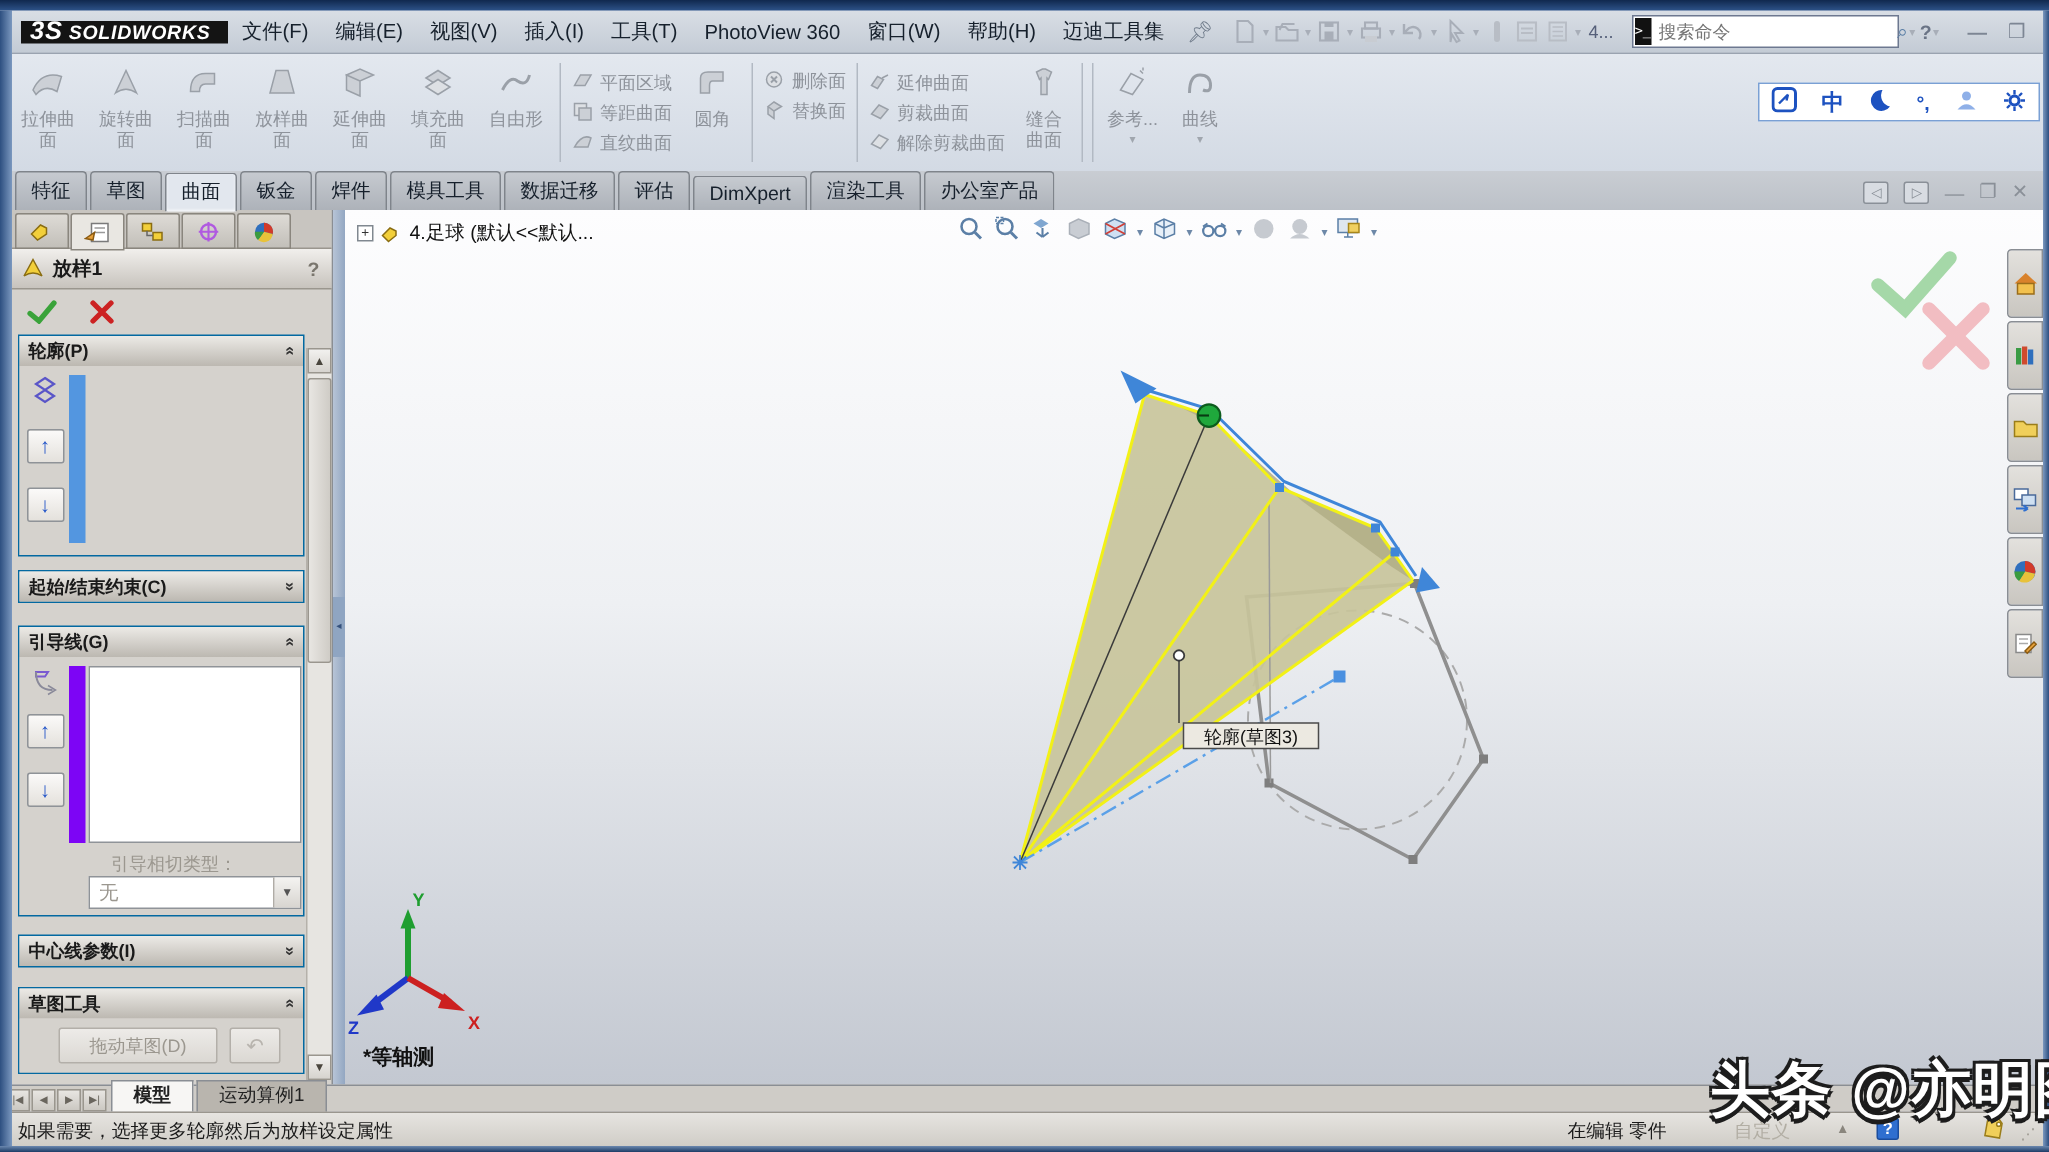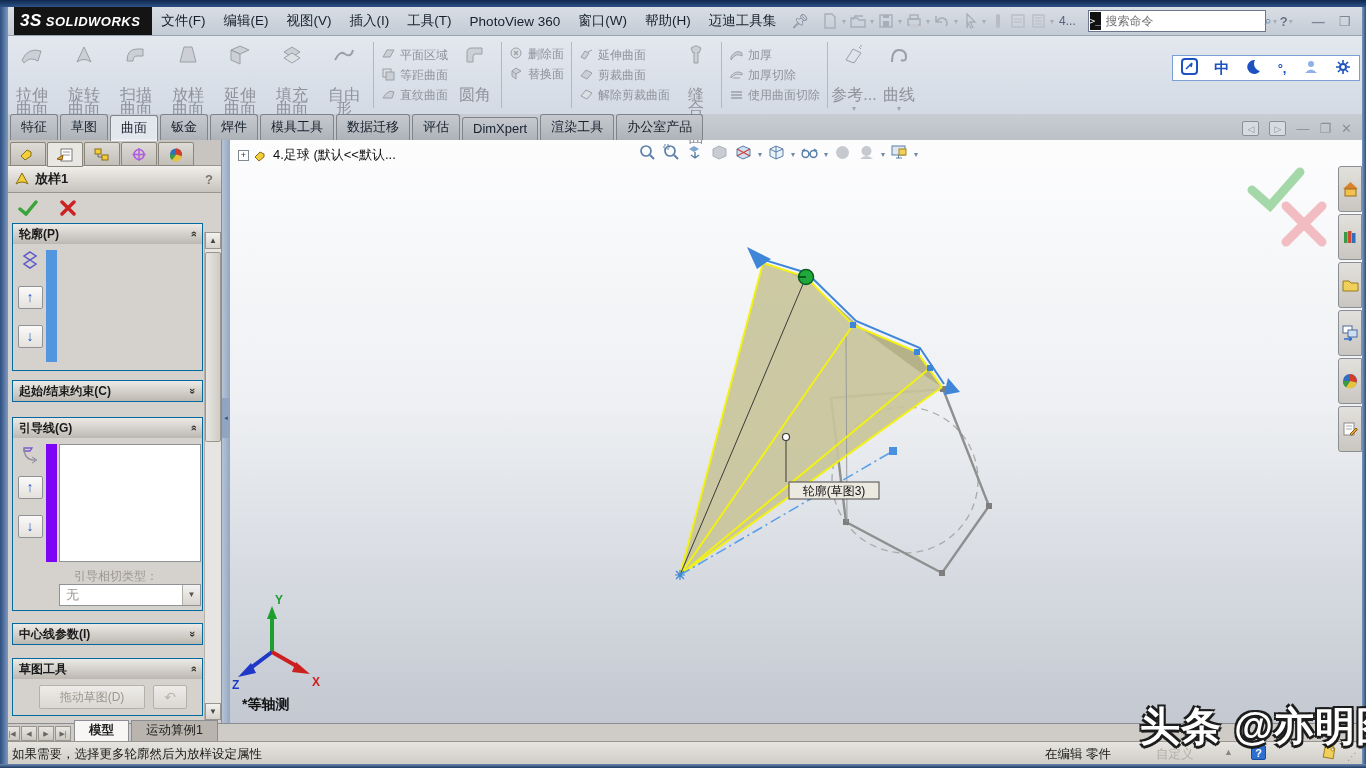--- a/index.html
+++ b/index.html
@@ -8,41 +8,41 @@
 
   
   .frame-top    { position:absolute; left:0; top:0; width:1366px; height:7px; background:linear-gradient(#10284e,#2d5288); z-index:90; }
   .frame-left   { position:absolute; left:0; top:7px; width:8px; bottom:0; background:linear-gradient(90deg,#2d4f80,#7b98bf); z-index:60; }
   .frame-right  { position:absolute; right:0; top:7px; width:4px; bottom:0; background:linear-gradient(90deg,#7b98bf,#2d4f80); z-index:60; }
   .frame-bottom { position:absolute; left:0; bottom:0; width:1366px; height:4px; background:linear-gradient(#6b88af,#1d3c66); z-index:95; }
 
   
   .titlebar { position:absolute; left:0; top:7px; width:1366px; height:29px; background:linear-gradient(#d9dee5,#c3cbd5); border-bottom:1px solid #9aa3b0; display:flex; align-items:center; z-index:50; }
   .logo-red { width:4px; height:26px; background:#c02418; margin-left:14px; }
-  .logo { height:28px; background:#141414; color:#fff; display:flex; align-items:center; padding:0 12px 0 6px; font-style:italic; font-weight:bold; letter-spacing:.5px; font-size:13px; }
+  .logo { height:15px; background:#141414; color:#fff; display:flex; align-items:center; padding:0 12px 0 6px; font-style:italic; font-weight:bold; letter-spacing:.5px; font-size:13px; }
   .logo .dps { font-size:17px; margin-right:4px; font-style:italic; }
   .menu-item { padding:4px 9px; font-size:13.5px; color:#16202c; cursor:default; white-space:nowrap; }
   .pin-ico { margin:0 6px; color:#6f7b8a; font-size:14px; }
   .qat { display:flex; align-items:center; gap:2px; margin-left:6px; }
   .qico { width:18px; height:18px; display:inline-block; }
   .qico svg { width:18px; height:18px; }
   .qcaret { font-size:8px; color:#a8aeb8; margin:0 1px; }
   .doc-short { color:#5a6troke270; font-size:12px; color:#56607a; margin:0 4px; }
   .searchbox { display:flex; align-items:center; width:178px; height:22px; background:#fff; border:1px solid #6d7documentElement890; border:1px solid #6d7890; margin-left:8px; }
   .search-term-ico { width:18px; height:18px; background:#111; color:#fff; font-family:"DejaVu Sans Mono",monospace; font-size:9px; display:flex; align-items:center; justify-content:center; margin:1px; }
   .search-input { border:none; outline:none; flex:1; font-size:12px; color:#8a8f98; padding:0 4px; background:transparent; font-family:Liberation Sans, sans-serif; }
   .mag { color:#5b7fa6; font-size:13px; }
   .help-grp { display:flex; align-items:center; margin-left:14px; color:#6a7486; font-weight:bold; }
   .winbtns { display:flex; align-items:center; gap:14px; margin:0 14px 0 18px; color:#7d8694; font-weight:bold; font-size:13px; }
 
   
   .ribbon { position:absolute; left:4px; top:36px; width:1358px; height:78px; background:linear-gradient(#e3e8ef,#d3dae4); display:flex; align-items:stretch; padding:2px 2px; z-index:40; }
   .rsep { width:1px; background:#b2b9c3; margin:4px 3px; }
   .rlarge { width:52px; display:flex; flex-direction:column; align-items:center; justify-content:flex-start; padding-top:6px; }
-  .rlabel { color:#8e939b; font-size:16px; line-height:14px; text-align:center; width:46px; word-break:break-all; margin-top:19px; }
+  .rlabel { color:#8e939b; font-size:12px; line-height:14px; text-align:center; width:46px; word-break:break-all; margin-top:3px; }
   .rsmallcol { display:flex; flex-direction:column; justify-content:center; gap:3px; padding:0 4px; }
   .rsmall { display:flex; align-items:center; gap:4px; color:#8e939b; font-size:12px; white-space:nowrap; }
   .ricon-l svg { width:26px; height:22px; }
   .ricon-s svg { width:15px; height:14px; }
   .rcaret { color:#a0a6ae; font-size:8px; margin-top:2px; }
 
   
   .imebar { position:absolute; left:1172px; top:55px; width:188px; height:26px; background:#fff; border:1px solid #7aa0d4; display:flex; align-items:center; justify-content:space-around; z-index:55; }
   .ime-mode { color:#1d52c0; font-weight:bold; font-size:15px; }
   .ime-ico { color:#1d52c0; font-size:13px; }
@@ -307,41 +307,20 @@
         <span>解除剪裁曲面</span>
       </div>
   </div>
   <div class="rlarge" style="width:44px">
       <span class="ricon-l"><svg viewBox="0 0 26 22">
           <path d="M8 4 L12 2 L14 2 L18 4 L16 9 L15 8 L15 19 L11 19 L11 8 L10 9 Z" fill="#ccd0d6" stroke="#9aa0a8"></path>
         </svg></span>
       <span class="rlabel" style="width:30px">缝合曲面</span>
     </div>
   <div class="rsep"></div>
-  <div class="rsmallcol">
-    <div class="rsmall">
-        <span class="ricon-s"><svg viewBox="0 0 15 14">
-            <path d="M2 10 Q7 2 13 6 L13 9 Q7 5 2 13 Z" fill="#ccd0d6" stroke="#9aa0a8"></path>
-          </svg></span>
-        <span>加厚</span>
-      </div>
-    <div class="rsmall">
-        <span class="ricon-s"><svg viewBox="0 0 15 14">
-            <path d="M2 9 Q7 3 13 6 L13 8 Q7 5 2 11 Z" fill="#dde0e4" stroke="#9aa0a8"></path>
-            <path d="M4 11 l7 0" stroke="#9aa0a8"></path>
-          </svg></span>
-        <span>加厚切除</span>
-      </div>
-    <div class="rsmall">
-        <span class="ricon-s"><svg viewBox="0 0 15 14">
-            <path d="M2 5 h11 M2 8 h11 M2 11 h11" stroke="#9aa0a8" stroke-width="1.5"></path>
-          </svg></span>
-        <span>使用曲面切除</span>
-      </div>
-  </div>
   <div class="rsep"></div>
   <div class="rlarge" style="width:46px">
       <span class="ricon-l"><svg viewBox="0 0 26 22">
           <path d="M5 16 L12 5 L20 9 L13 19 Z" fill="none" stroke="#9aa0a8"></path>
           <path d="M18 3 l2 2 M20 1 l0 2" stroke="#9aa0a8"></path>
         </svg></span>
       <span class="rlabel">参考...</span>
       <span class="rcaret">▾</span>
     </div>
   <div class="rlarge" style="width:44px">

